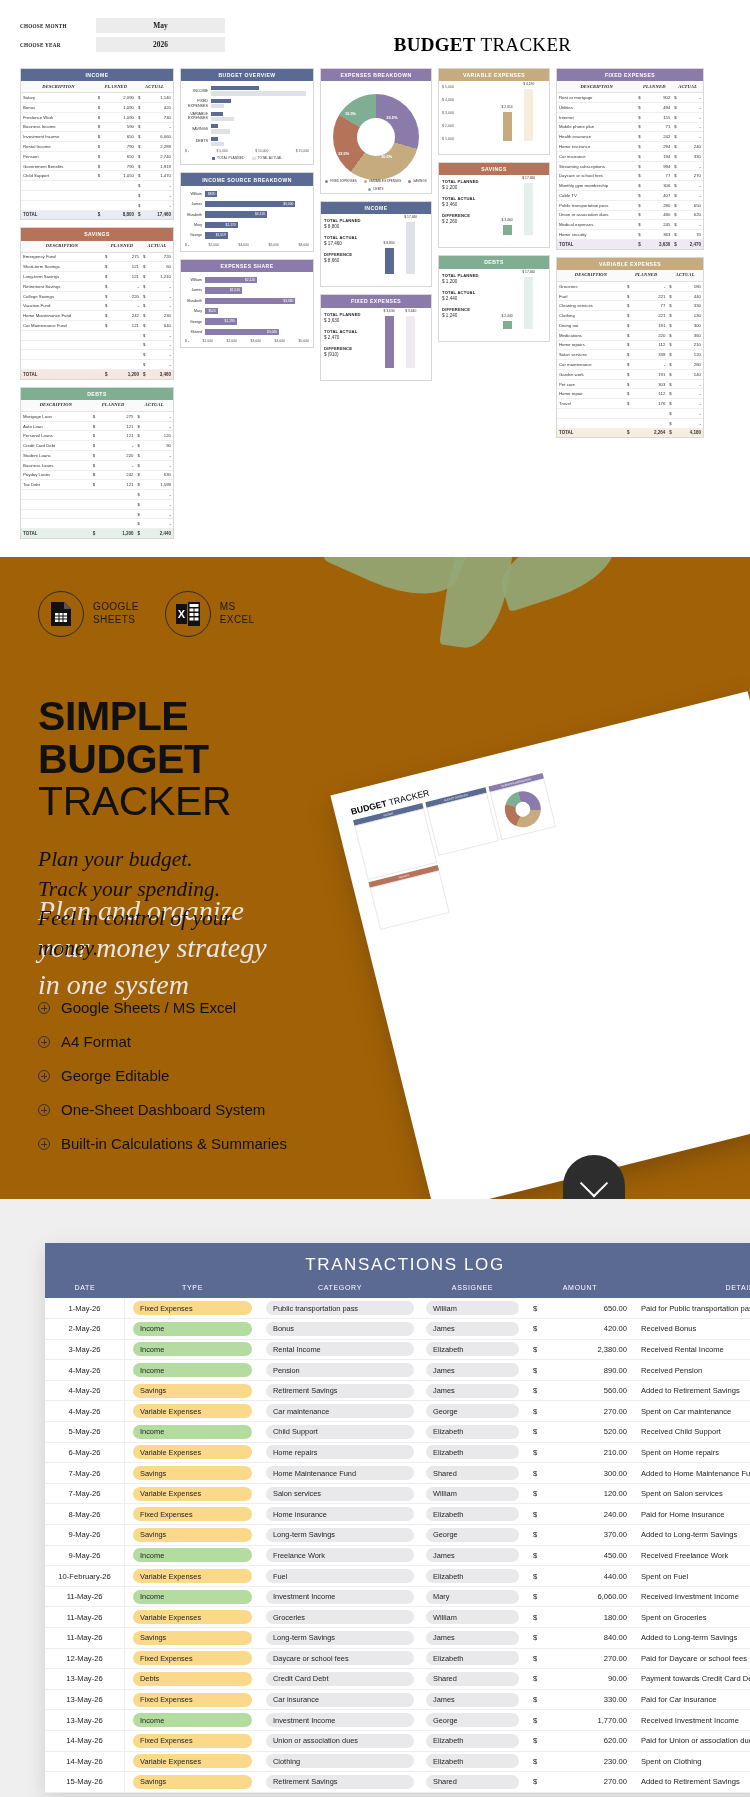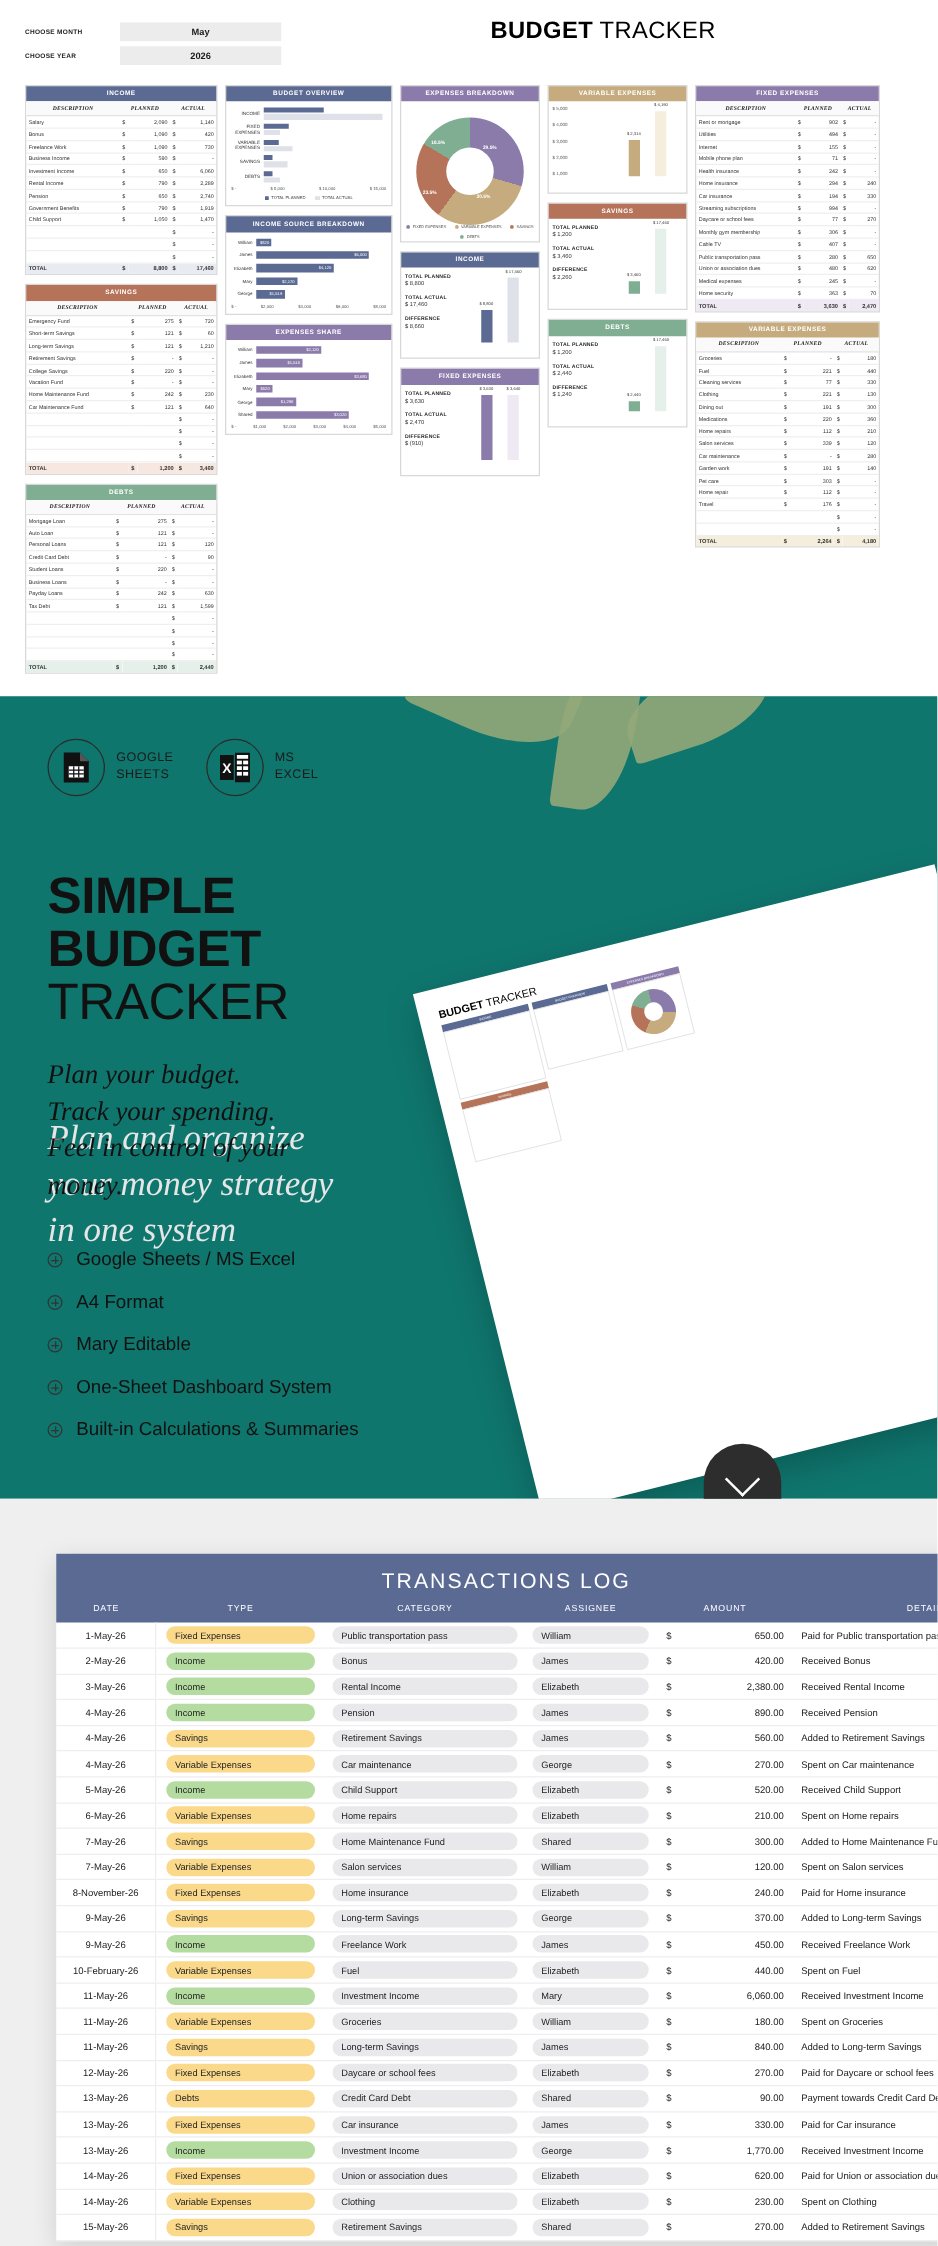--- a/index.html
+++ b/index.html
@@ -6,21 +6,21 @@
   html,body { width:750px; }
   body {
     font-family: "Liberation Sans", sans-serif;
     background:#ffffff;
     width:750px;
     overflow-x:hidden;
   }
 
   
   .sec-dash { background:#fff; padding:14px 20px 18px 20px; position:relative; }
-  .dash-head { display:flex; align-items:flex-start; margin-bottom:12px; }
+  .dash-head { display:flex; align-items:flex-end; margin-bottom:12px;font-family:Liberation Serif, serif; }
   .chooser { width:205px; padding-top:4px; }
   .chooser-row { display:flex; align-items:center; margin-bottom:4px; }
   .chooser-lbl { font-size:5.2px; font-weight:700; letter-spacing:.25px; color:#1a1a1a; width:76px; }
   .chooser-val { flex:1; background:#ececec; text-align:center; font-size:7.4px; font-weight:700; color:#1a1a1a; padding:3px 0; }
   .dash-title { flex:1; text-align:center; font-size:19px; letter-spacing:.3px; padding-left:10px; }
   .dash-title b { font-weight:800; }
   .dash-title span { font-weight:400; }
 
   .grid { display:flex; gap:6px; }
   .col { display:flex; flex-direction:column; gap:7px; }
@@ -90,21 +90,21 @@
       #b5745a 216deg 300.6deg,
       #7fae92 300.6deg 360deg);
     position:relative; }
   .donut::after { content:""; position:absolute; inset:24px; background:#fff; border-radius:50%; }
   .dl { position:absolute; font-size:3.9px; color:#fff; font-weight:600; }
   .donut-legend { position:absolute; bottom:2px; left:0; right:0; display:flex; flex-wrap:wrap; justify-content:center; gap:4px 7px; }
   .donut-legend span { font-size:3.1px; color:#444; display:flex; align-items:center; gap:2px; }
   .dot { width:3px; height:3px; border-radius:50%; display:inline-block; }
 
   
-  .sec-hero { background:#0f766e; position:relative; padding:34px 38px 30px 38px; overflow:hidden; min-height:594px; }
+  .sec-hero { background:#a16207; position:relative; padding:34px 38px 30px 38px; overflow:hidden; min-height:594px; }
   .leaf { position:absolute; background:#93a878; border-radius:60% 5% 60% 5%; opacity:.9; }
   .badges { display:flex; gap:26px; align-items:center; margin-bottom:58px; position:relative; z-index:3; }
   .badge { display:flex; align-items:center; gap:9px; }
   .badge-circ { width:46px; height:46px; border-radius:50%; border:1px solid #2b2b2b; display:flex; align-items:center; justify-content:center; }
   .badge-txt { font-size:10px; line-height:1.25; letter-spacing:.4px; color:#1a1a1a; }
   h1.big { font-size:41px; line-height:1.04; font-weight:700; letter-spacing:-.4px; color:#111; position:relative; z-index:3; }
   h1.big .thin { font-weight:400; }
   .ghost { position:absolute; left:38px; top:336px; font-family:"Liberation Serif", serif; font-style:italic; font-size:28px; color:#e6e6e6; line-height:1.32; z-index:1; white-space:pre-line; }
   .sub { font-family:"Liberation Serif", serif; font-style:italic; font-size:21.5px; line-height:1.38; color:#111; margin-top:22px; position:relative; z-index:3; white-space:pre-line; }
   ul.feat { list-style:none; margin-top:36px; position:relative; z-index:3; }
@@ -1153,21 +1153,21 @@
       <li>
         <span class="plus"></span>
         <span>Google Sheets / MS Excel</span>
       </li>
       <li>
         <span class="plus"></span>
         <span>A4 Format</span>
       </li>
       <li>
         <span class="plus"></span>
-        <span>Mary Editable</span>
+        <span>George Editable</span>
       </li>
       <li>
         <span class="plus"></span>
         <span>One-Sheet Dashboard System</span>
       </li>
       <li>
         <span class="plus"></span>
         <span>Built-in Calculations &amp; Summaries</span>
       </li>
     </ul>
@@ -1382,21 +1382,21 @@
           <div class="cAsg">
             <span class="pill p-grey" style="text-align:left">William</span>
           </div>
           <div class="cAmt">
             <span>$</span>
             <span>120.00</span>
           </div>
           <div class="cDet">Spent on Salon services</div>
         </div>
         <div class="log-row">
-          <div class="cDate">8-November-26</div>
+          <div class="cDate">8-May-26</div>
           <div class="cType">
             <span class="pill p-yellow">Fixed Expenses</span>
           </div>
           <div class="cCat">
             <span class="pill p-grey">Home insurance</span>
           </div>
           <div class="cAsg">
             <span class="pill p-grey" style="text-align:left">Elizabeth</span>
           </div>
           <div class="cAmt">

